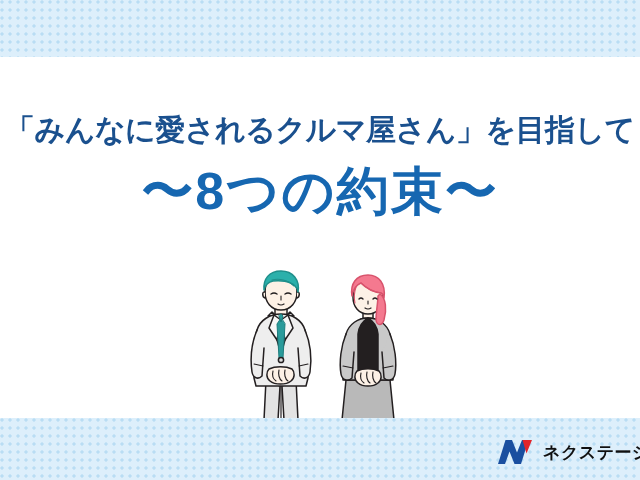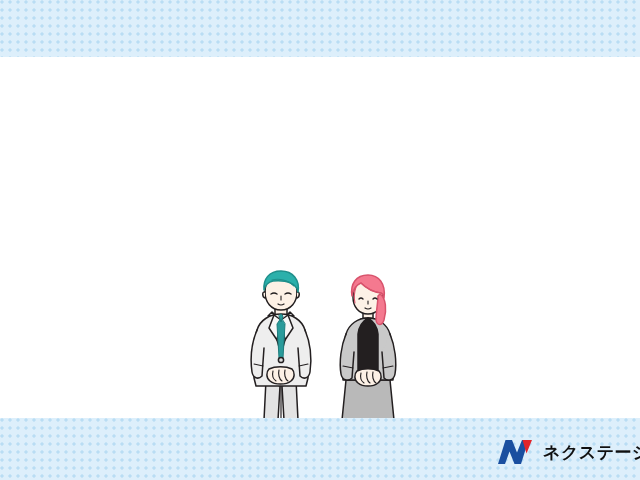--- a/index.html
+++ b/index.html
@@ -106,20 +106,22 @@
   }
 </style>
 </head>
 <body>
 
 <div id="banner">
 
   <div id="band-top" class="dot-band"></div>
 
   <div id="headline">
+    <span id="headline-line1">「みんなに愛されるクルマ屋さん」を目指して</span>
+    <span id="headline-line2">〜8つの約束〜</span>
   </div>
 
   <div id="illustration">
     <svg width="186" height="152" viewBox="0 0 186 152" xmlns="http://www.w3.org/2000/svg">
       <g stroke="#231f20" stroke-width="1.5" stroke-linecap="round" stroke-linejoin="round" fill="none">
 
         <g>
 
           <path d="M30 112 L28 152 L42 152 L44 118 Z" fill="#e3e3e3"></path>
           <path d="M46 118 L48 152 L62 152 L60 112 Z" fill="#e3e3e3"></path>

